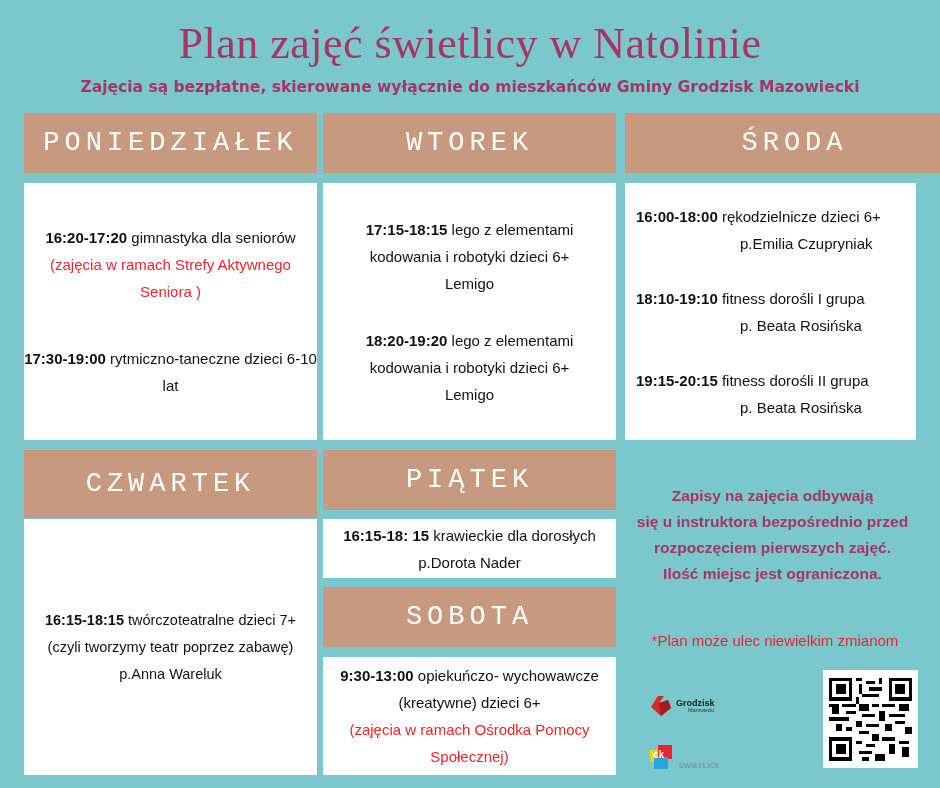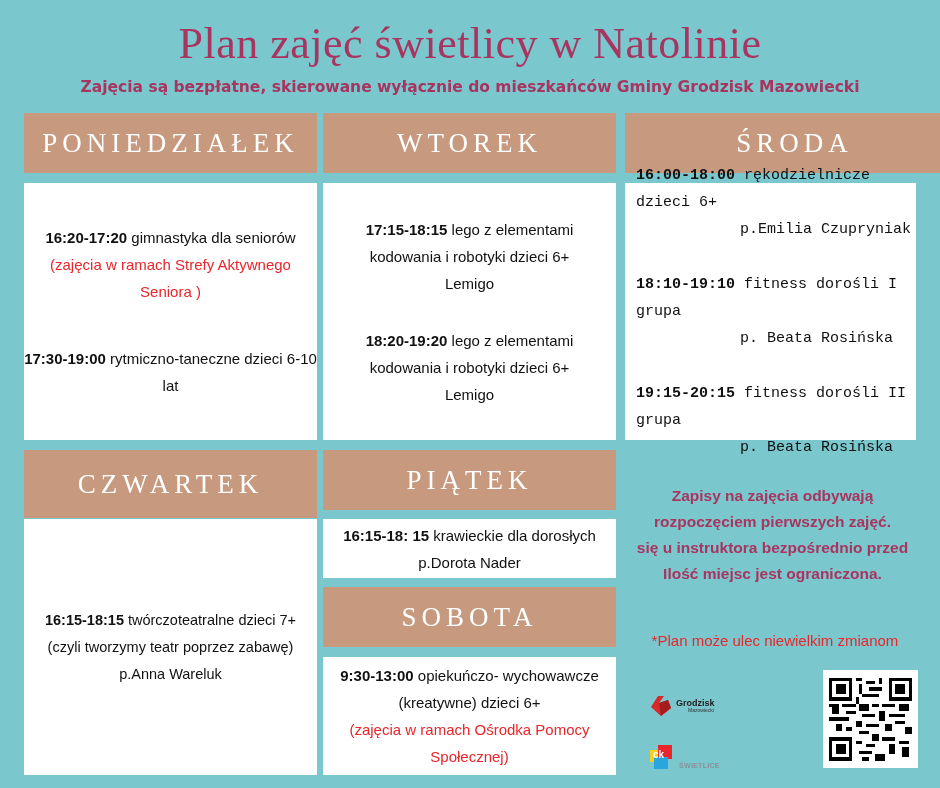--- a/index.html
+++ b/index.html
@@ -20,21 +20,21 @@
     text-align: center;
     font-family: "DejaVu Sans", sans-serif;
     font-weight: bold;
     font-size: 15.5px; color: #a8355f;
   }
   .hdr {
     position: absolute;
     background: #c79a7f;
     color: #ffffff;
     display: flex; align-items: center; justify-content: center;
-    font-family: Liberation Serif, serif;
+    font-family: Liberation Mono, monospace;
     font-size: 27px;
     letter-spacing: 5px;
     text-align: center;
   }
   .panel {
     position: absolute;
     background: #ffffff;
     color: #111;
     font-family: "Liberation Sans", sans-serif;
     font-size: 15px;
@@ -97,21 +97,21 @@
   </div>
   <div class="entry" style="margin-top:30px;">
     <span class="time">18:20-19:20</span><span> lego z elementami kodowania i robotyki dzieci 6+</span><br>
     <span>Lemigo</span>
   </div>
 </div>
 
 <div class="hdr" style="left:625px; top:113px; width:339px; height:60px;">
   <span>ŚRODA</span>
 </div>
-<div class="panel left-aligned" style="left:625px; top:183px; width:291px; height:257px;font-family:Liberation Mono, monospace;">
+<div class="panel left-aligned" style="left:625px; top:183px; width:291px; height:257px;">
   <div class="entry">
     <span class="time">16:00-18:00</span><span>  rękodzielnicze dzieci 6+</span>
     <span class="indent">p.Emilia Czupryniak</span>
   </div>
   <div class="entry" style="margin-top:28px;">
     <span class="time">18:10-19:10</span><span> fitness dorośli  I grupa</span>
     <span class="indent">p. Beata Rosińska</span>
   </div>
   <div class="entry" style="margin-top:28px;">
     <span class="time">19:15-20:15</span><span> fitness dorośli  II grupa</span>
@@ -144,22 +144,22 @@
 </div>
 <div class="panel" style="left:323px; top:657px; width:293px; height:118px; padding:0 12px;">
   <div class="entry">
     <span class="time">9:30-13:00</span><span>  opiekuńczo- wychowawcze (kreatywne) dzieci 6+</span><br>
     <span class="red">(zajęcia w ramach Ośrodka Pomocy Społecznej)</span>
   </div>
 </div>
 
 <div class="note">
   <div>Zapisy na zajęcia odbywają</div>
+  <div>się u instruktora bezpośrednio przed</div>
   <div>rozpoczęciem pierwszych zajęć.</div>
-  <div>się u instruktora bezpośrednio przed</div>
   <div>Ilość miejsc jest ograniczona.</div>
 </div>
 <div class="disclaimer">*Plan może ulec niewielkim zmianom</div>
 
 <div class="logo1">
   <svg class="mark" viewBox="0 0 22 22">
     <polygon points="8,1 14,1 9,8 18,5 21,13 11,21 1,12" fill="#d42a2a"></polygon>
     <polygon points="9,8 18,5 21,13 11,21" fill="#a51e1e"></polygon>
   </svg>
   <div class="txt">

